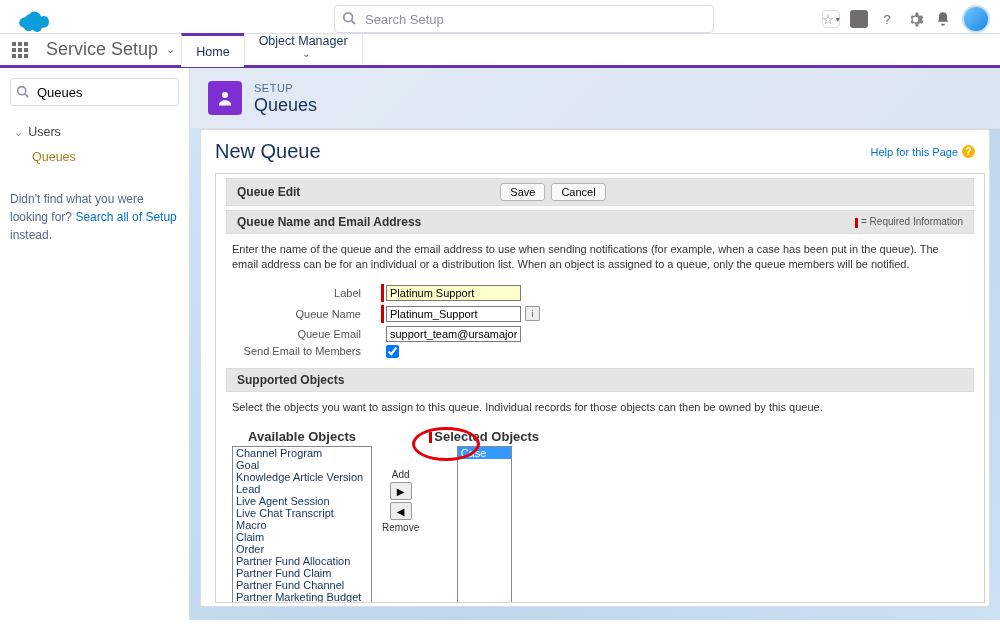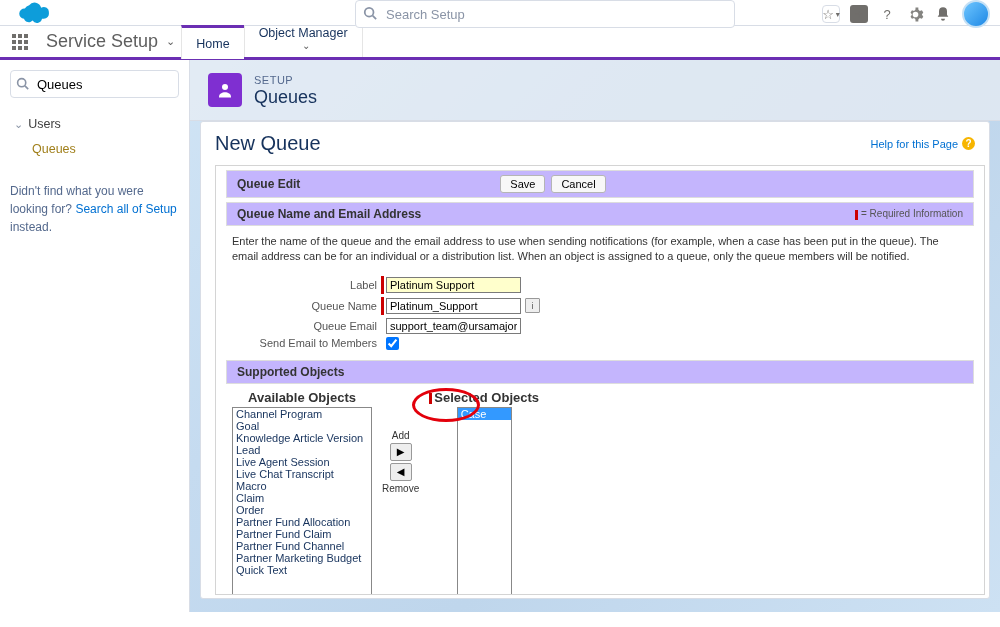--- a/index.html
+++ b/index.html
@@ -1,18 +1,18 @@
 <!DOCTYPE html>
 <html><head>
 <meta charset="utf-8">
 <style>
   * { box-sizing: border-box; margin: 0; padding: 0; }
   body { font-family: -apple-system, BlinkMacSystemFont, "Segoe UI", Arial, sans-serif; font-size: 13px; color: #16325c; background: #fff; width: 1000px; height: 627px; overflow: hidden; position: relative; }
   
-  .top-bar { height: 26px; display: flex; align-items: flex-start; border-bottom: 1px solid #d8dde6; padding: 0 10px; gap: 21px; }
+  .top-bar { height: 34px; display: flex; align-items: flex-end; border-bottom: 1px solid #d8dde6; padding: 0 10px; }
   .cloud-logo { width: 36px; height: 24px; color: #0d9dda; margin-left: 8px; }
   .global-search { margin-left: 280px; position: relative; width: 380px; }
   .global-search input { width: 100%; height: 28px; border: 1px solid #d8dde6; border-radius: 4px; padding: 0 10px 0 30px; font-size: 13px; color: #54698d; }
   .global-search input::placeholder { color: #8a94a6; }
   .global-search .sicon { position: absolute; left: 8px; top: 6px; width: 14px; height: 14px; color: #8a94a6; }
   .top-actions { margin-left: auto; display: flex; align-items: center; gap: 10px; }
   .top-actions .ico { width: 18px; height: 18px; color: #706e6b; display:flex; align-items:center; justify-content:center; }
   .fav-box { border:1px solid #d8dde6; border-radius:4px; padding:3px 4px; display:flex; align-items:center; gap:2px;}
   .plus-box { background:#706e6b; color:#fff; width:20px; height:20px; border-radius:3px; display:flex; align-items:center; justify-content:center; }
   .avatar { width: 28px; height: 28px; border-radius: 50%; background: linear-gradient(135deg,#6ec6ff,#1e88e5); border:2px solid #c5e0f5; }
@@ -50,30 +50,30 @@
   .page-title { font-size:20px; font-weight:400; padding: 10px 14px; display:flex; justify-content:space-between; align-items:center;}
   .help-link { font-size: 11px; color:#0070d2; display:flex; align-items:center; gap:4px;}
   .hicon { width:13px; height:13px; background:#f7b500; border-radius:50%; display:inline-flex; align-items:center; justify-content:center; color:#fff; font-size:10px; font-weight:bold;}
   
   .scrollwrap { height: calc(100% - 46px); overflow-y: scroll; margin: 0 4px 0 14px; border:1px solid #d4d4d4;}
   .scrollwrap::-webkit-scrollbar { width: 16px; }
   .scrollwrap::-webkit-scrollbar-track { background:#f1f1f1; border-left:1px solid #ddd;}
   .scrollwrap::-webkit-scrollbar-thumb { background:#c0c0c0; border:3px solid #f1f1f1; border-radius:10px;}
   
   .inner { padding: 0 10px 10px; }
-  .section-hdr { background: #c4b5fd; border:1px solid #ddd; font-weight:bold; font-size:12px; color:#333; padding: 4px 10px; margin-top: 4px; display:flex; align-items:center; justify-content:space-between;}
+  .section-hdr { background: #e5e5e5; border:1px solid #ddd; font-weight:bold; font-size:12px; color:#333; padding: 4px 10px; margin-top: 4px; display:flex; align-items:center; justify-content:space-between;}
   .section-hdr.qedit { justify-content: flex-start;}
   .btns { display:flex; gap:6px; margin-left: 200px;}
   .btns button { font-size:11px; padding: 2px 9px; background:#f8f8f8; border:1px solid #b5b5b5; border-radius:3px; cursor:pointer;}
   .required-note { font-size:10px; color:#555; font-weight:normal;}
   .required-note::before { content:""; display:inline-block; width:3px; height:10px; background:#c00; vertical-align:middle; margin-right:3px;}
   .description { font-size:11px; color:#333; padding: 8px 6px; line-height:1.4;}
   
   .form-row { display:flex; align-items:center; margin: 3px 0;}
-  .form-label { width: 155px; text-align:right; font-size:11px; color:#555; padding-right:4px;}
+  .form-label { width: 155px; text-align:right; font-size:11px; color:#555; padding-right:20px;}
   .req-bar { width:3px; height:18px; background:#c00; margin-right:2px;}
   .form-input { font-size:11px; padding:1px 3px; border:1px solid #7a7a7a; width: 135px;}
   .form-input.yellow { background:#ffffcc;}
   .info-sq { width:15px; height:15px; border:1px solid #999; background:#eee; display:inline-flex; align-items:center; justify-content:center; font-size:9px; color:#555; margin-left:4px; border-radius:1px;}
   
   .picklists { display:flex; align-items: flex-start; gap: 10px; padding: 6px; }
   .picklist-col { display:flex; flex-direction:column; align-items:center;}
   .pick-label { font-size:13px; font-weight:bold; color:#333; margin-bottom:2px;}
   .pick-label.sel span::before { content:""; display:inline-block; width:3px; height:11px; background:#c00; margin-right:2px; vertical-align:middle;}
   .listbox { border:1px solid #888; font-size:11px; width:140px; height: 190px; overflow-y: scroll;}
@@ -219,20 +219,21 @@
           </div>
           <div class="form-row">
             <div class="form-label">Send Email to Members</div>
             <div style="width:5px"></div>
             <input type="checkbox" checked="" style="">
           </div>
 
           <div class="section-hdr" style="margin-top:10px">
             <span>Supported Objects</span>
           </div>
+          <div class="description">Select the objects you want to assign to this queue. Individual records for those objects can then be owned by this queue.</div>
 
           <div class="picklists" style="position:relative;">
             <div class="picklist-col">
               <div class="pick-label">Available Objects</div>
               <div class="listbox" id="available-list">
                   <div>Channel Program</div>
                   <div>Goal</div>
                   <div>Knowledge Article Version</div>
                   <div>Lead</div>
                   <div>Live Agent Session</div>

